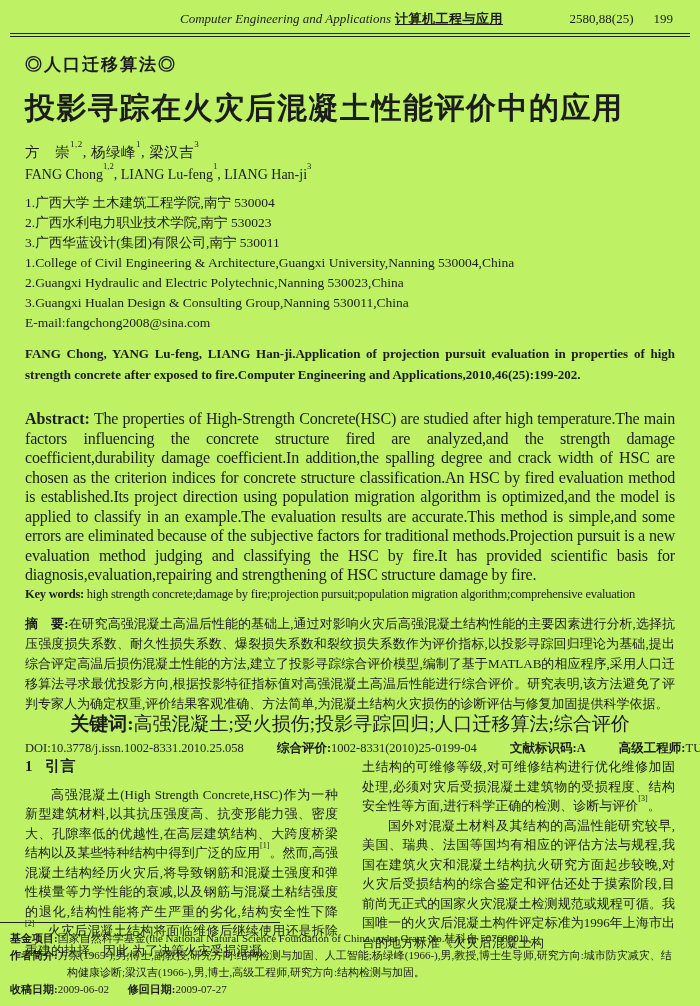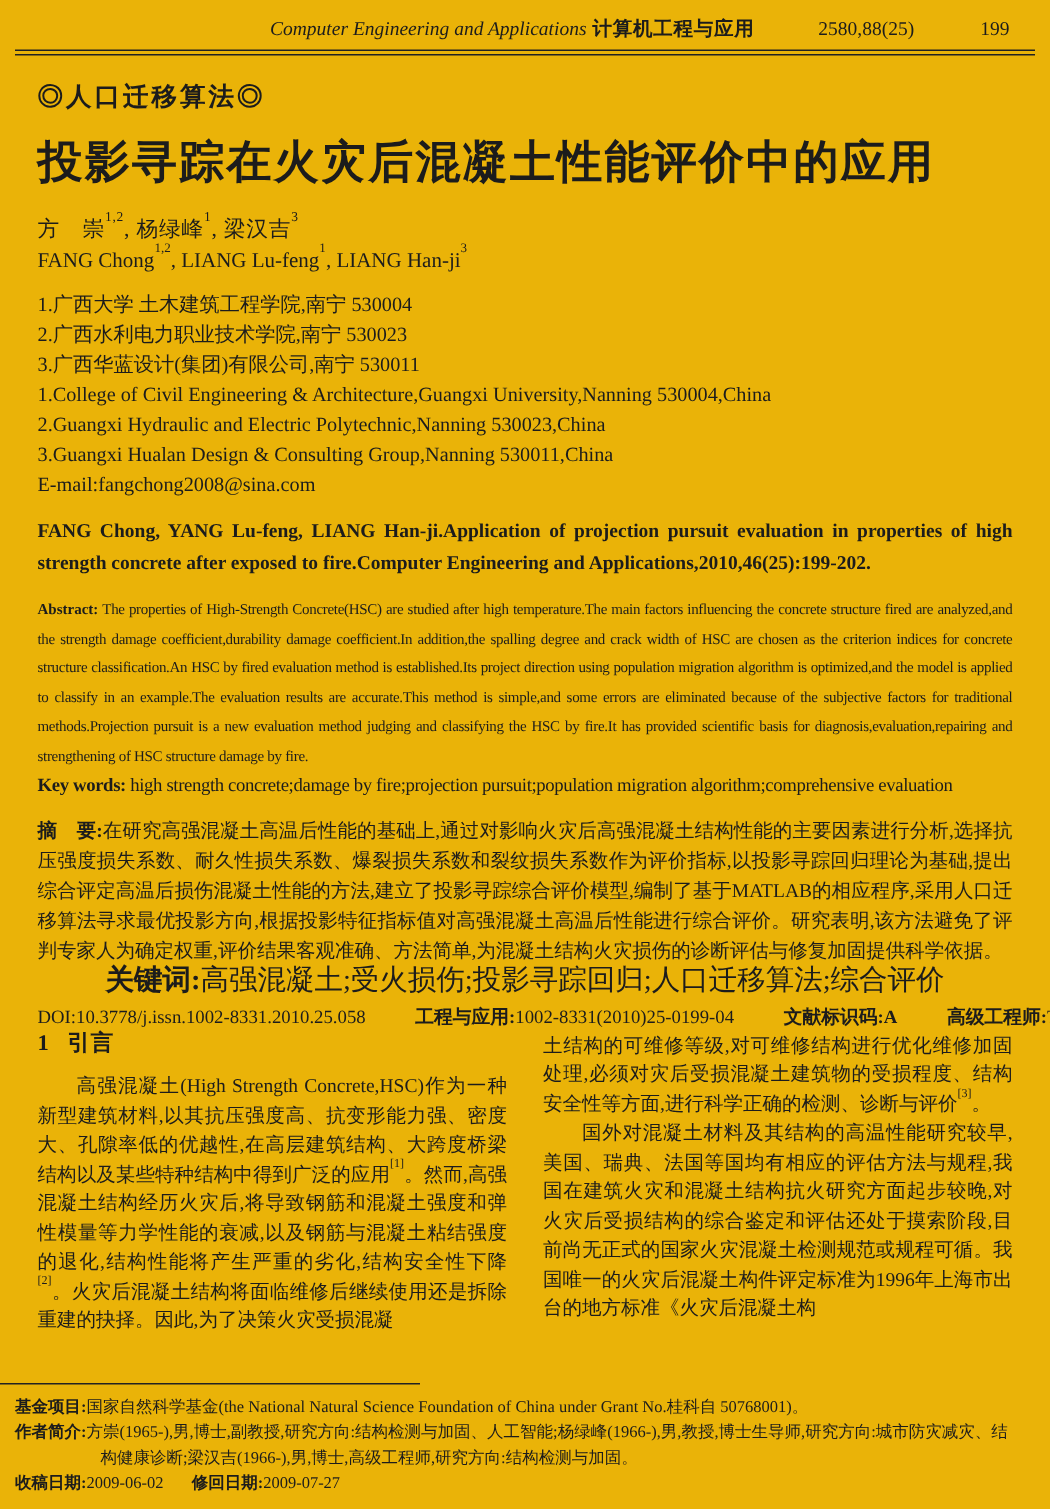--- a/index.html
+++ b/index.html
@@ -1,47 +1,47 @@
 <!DOCTYPE html>
 <html><head>
 <meta charset="utf-8">
 <style>
   * { margin:0; padding:0; box-sizing:border-box; }
   html,body { background:#e8e8e8; }
   .page {
     position:relative;
     width:700px; height:1006px;
     margin:0 auto;
-    background:#eab308;
+    background:#bef264;
     color:#1c1c1c;
     font-family:"Liberation Serif", serif;
     padding:10px 25px 0 25px;
     overflow:hidden;
   }
   
   .header { display:flex; align-items:baseline; font-size:13px; padding-left:155px; }
   .j-en { font-style:italic; }
-  .j-cn { font-weight:bold; margin-left:4px; letter-spacing:0.5px; }
+  .j-cn { font-weight:bold; margin-left:4px; letter-spacing:0.5px;text-decoration:underline; }
   .j-issue { margin-left:auto; }
-  .j-page { margin-left:44px; margin-right:2px; }
+  .j-page { margin-left:20px; margin-right:2px; }
   .double-rule { margin:5px -15px 0 -15px; height:4px;
     border-top:1.6px solid #222; border-bottom:1.6px solid #222; }
   
   .section-mark { margin-top:16px; font-size:17px; font-weight:bold; letter-spacing:2px; }
   .title { margin-top:12px; font-size:30px; font-weight:bold; letter-spacing:1.5px; white-space:nowrap; }
   
   .authors-cn { margin-top:14px; font-size:14.5px; letter-spacing:0.5px; }
   .authors-en { margin-top:5px; font-size:14px; }
   sup { font-size:62%; position:relative; top:-0.45em; line-height:0; }
   
   .affils { margin-top:10px; font-size:13.5px; line-height:20px; }
   
   .citation { margin-top:10px; font-size:13px; font-weight:bold; line-height:21px; text-align:justify; }
   
-  .en-block { margin-top:12px; font-size:10px; line-height:19.5px; text-align:justify; letter-spacing:-0.2px; }
+  .en-block { margin-top:24px; font-size:16px; line-height:19.5px; text-align:justify; letter-spacing:-0.2px; }
   .en-block b { letter-spacing:0; }
   .kw-en { font-size:12.5px; line-height:19.5px; letter-spacing:-0.25px; text-align:justify; }
   
   .cn-abs { margin-top:10px; font-size:13px; line-height:20px; text-align:justify; word-break:break-all; }
   .kw-cn { font-size:19px; line-height:20px;text-align:center; }
   label.b, .b { font-weight:bold; }
   
   .meta { margin-top:6px; font-size:12.5px; white-space:nowrap; }
   .meta .gap { margin-left:30px; }
   
@@ -99,21 +99,21 @@
   <div class="citation">FANG Chong, YANG Lu-feng, LIANG Han-ji.Application of projection pursuit evaluation in properties of high strength concrete after exposed to fire.Computer Engineering and Applications,2010,46(25):199-202.</div>
 
   <p class="en-block"><b class="b">Abstract:</b> <span>The properties of High-Strength Concrete(HSC) are studied after high temperature.The main factors influencing the concrete structure fired are analyzed,and the strength damage coefficient,durability damage coefficient.In addition,the spalling degree and crack width of HSC are chosen as the criterion indices for concrete structure classification.An HSC by fired evaluation method is established.Its project direction using population migration algorithm is optimized,and the model is applied to classify in an example.The evaluation results are accurate.This method is simple,and some errors are eliminated because of the subjective factors for traditional methods.Projection pursuit is a new evaluation method judging and classifying the HSC by fire.It has provided scientific basis for diagnosis,evaluation,repairing and strengthening of HSC structure damage by fire.</span></p>
   <p class="kw-en"><b class="b">Key words:</b> <span>high strength concrete;damage by fire;projection pursuit;population migration algorithm;comprehensive evaluation</span></p>
 
   <p class="cn-abs"><b class="b">摘　要:</b><span>在研究高强混凝土高温后性能的基础上,通过对影响火灾后高强混凝土结构性能的主要因素进行分析,选择抗压强度损失系数、耐久性损失系数、爆裂损失系数和裂纹损失系数作为评价指标,以投影寻踪回归理论为基础,提出综合评定高温后损伤混凝土性能的方法,建立了投影寻踪综合评价模型,编制了基于MATLAB的相应程序,采用人口迁移算法寻求最优投影方向,根据投影特征指标值对高强混凝土高温后性能进行综合评价。研究表明,该方法避免了评判专家人为确定权重,评价结果客观准确、方法简单,为混凝土结构火灾损伤的诊断评估与修复加固提供科学依据。</span></p>
   <p class="kw-cn"><b class="b">关键词:</b><span>高强混凝土;受火损伤;投影寻踪回归;人口迁移算法;综合评价</span></p>
 
   <div class="meta">
     <span>DOI:10.3778/j.issn.1002-8331.2010.25.058</span>
-    <span class="gap b">工程与应用:</span><span>1002-8331(2010)25-0199-04</span>
+    <span class="gap b">综合评价:</span><span>1002-8331(2010)25-0199-04</span>
     <span class="gap b">文献标识码:</span><span class="b">A</span>
     <span class="gap b">高级工程师:</span><span>TU528.31</span>
   </div>
 
   <div class="columns">
     <div class="col">
       <div class="sec-head">
         <span class="num">1</span><span>引言</span>
       </div>
       <p class="para-indent">高强混凝土(High Strength Concrete,HSC)作为一种新型建筑材料,以其抗压强度高、抗变形能力强、密度大、孔隙率低的优越性,在高层建筑结构、大跨度桥梁结构以及某些特种结构中得到广泛的应用<sup>[1]</sup>。然而,高强混凝土结构经历火灾后,将导致钢筋和混凝土强度和弹性模量等力学性能的衰减,以及钢筋与混凝土粘结强度的退化,结构性能将产生严重的劣化,结构安全性下降<sup>[2]</sup>。火灾后混凝土结构将面临维修后继续使用还是拆除重建的抉择。因此,为了决策火灾受损混凝</p>

